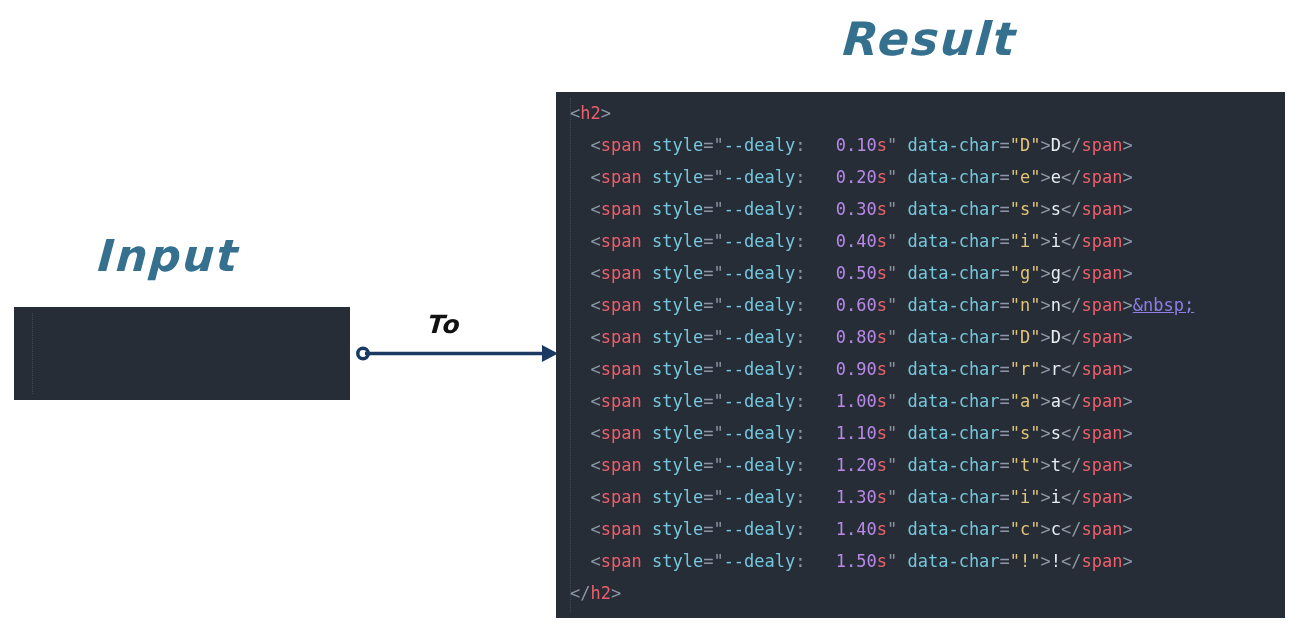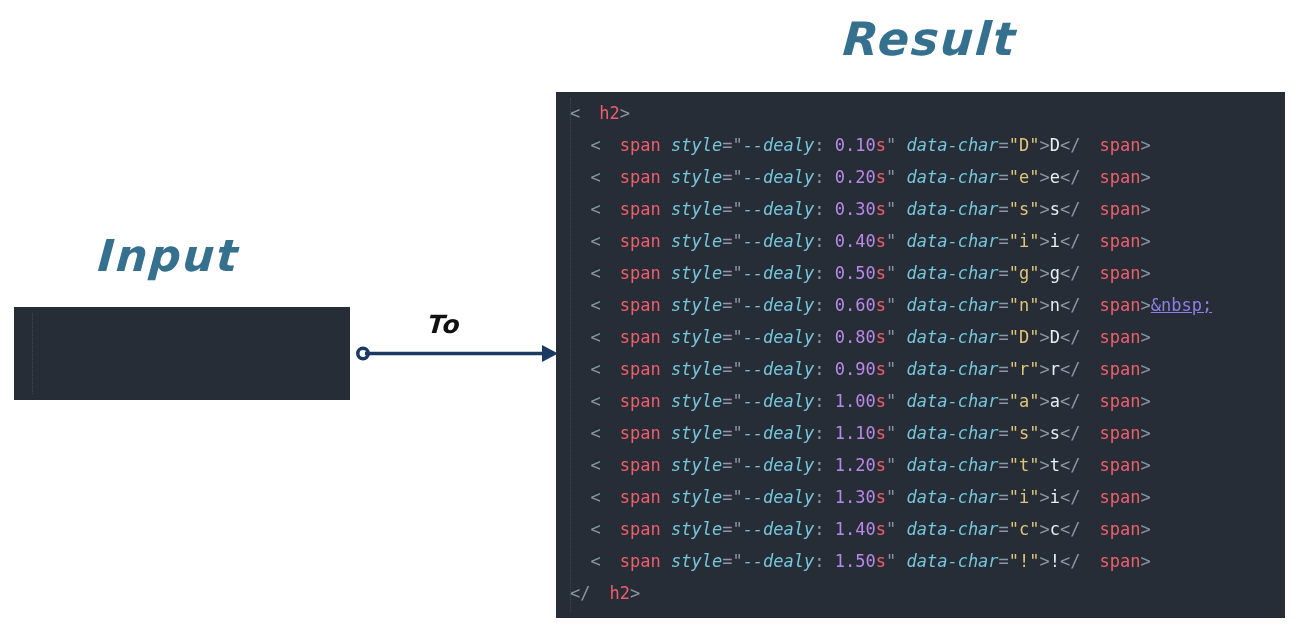--- a/index.html
+++ b/index.html
@@ -93,24 +93,24 @@
     line-height: 32px;
   }
   .code-line {
     white-space: pre;
     height: 32px;
   }
   #input-code-lines .code-line { height: 30px; }
 
   
   .t-punc   { color: #8b97a5; }
-  .t-tag    { color: #ef5f6b; margin-left: 19px; }
-  .t-attr   { color: #74c7dd; font-style: italic; }
+  .t-tag    { color: #ef5f6b; }
+  .t-attr   { color: #74c7dd; }
   .t-str    { color: #e2c478; }
-  .t-num    { color: #b989e8; }
+  .t-num    { color: #b989e8; margin-left: 20px; }
   .t-unit   { color: #ef5f6b; }
   .t-text   { color: #e8eef4; }
   .t-ent    { color: #8f7ee8; text-decoration: underline; }
   .t-plain  { color: #dfe6ee; }
 
   
   #arrow-group {
     position: absolute;
     left: 352px;
     top: 310px;

